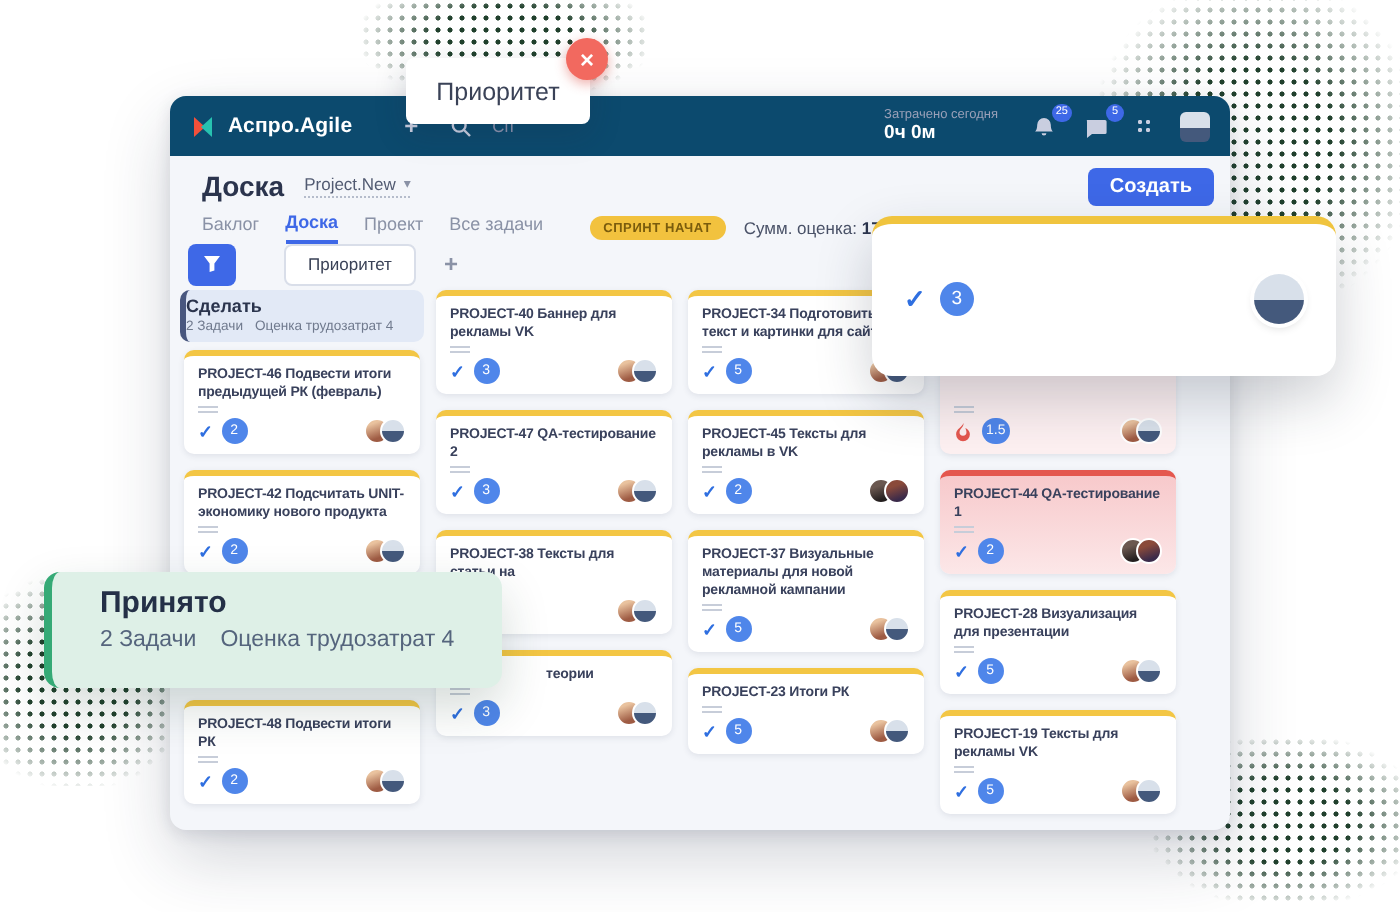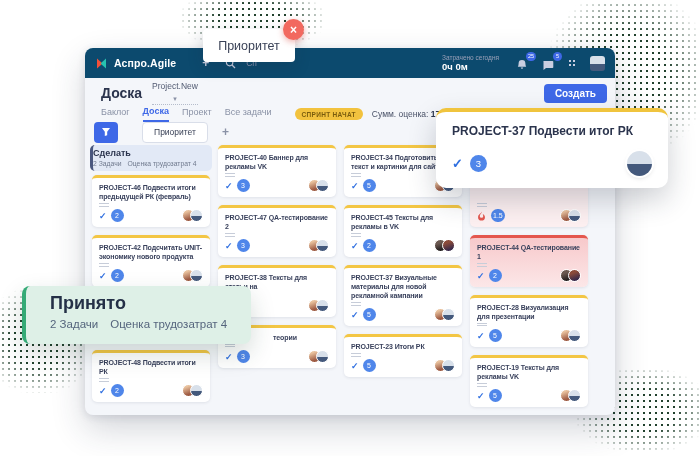--- a/index.html
+++ b/index.html
@@ -57,21 +57,21 @@
     background-size:4px 4px;
   }
   .tb-avatar {
     width:15px; height:15px; border-radius:3px;
     background:linear-gradient(180deg,#d8e0ea 52%,#44597c 52%);
   }
 
   
   .page-head { position:absolute; left:16px; right:8px; top:34px; height:22px; display:flex; align-items:center; }
   .page-title { font-size:14px; font-weight:bold; color:#2b344d; }
-  .proj-select { margin-left:10px; display:flex; align-items:center; gap:4px; border-bottom:1px dotted #b5bccb; padding-bottom:1px; cursor:pointer;flex-direction:column; }
+  .proj-select { margin-left:10px; display:flex; align-items:center; gap:4px; border-bottom:1px dotted #b5bccb; padding-bottom:1px; cursor:pointer; }
   .proj-name { font-size:8.5px; color:#525b72; }
   .chev { font-size:7px; color:#8a92a6; }
   .create-btn {
     margin-left:auto; background:#3e68e7; color:#fff; border:none; border-radius:4px;
     font-size:10px; font-weight:bold; height:19px; padding:0 11px;
     font-family:"Liberation Sans", sans-serif;
   }
 
   
   .tabs-row { position:absolute; left:16px; right:8px; top:58px; height:16px; display:flex; align-items:center; }
@@ -156,21 +156,21 @@
     position:absolute; top:-10px; right:-9px; width:21px; height:21px; border-radius:50%;
     background:#f2695f; color:#fff; font-size:12px; font-weight:bold;
     display:flex; align-items:center; justify-content:center;
     box-shadow:0 2px 6px rgba(220,80,70,.45); border:none;
   }
   .accepted-callout {
     position:absolute; z-index:7; left:22px; top:286px; width:229px; height:58px;
     background:#def0e7; border-left:4px solid #35aa76; border-radius:8px;
     box-shadow:0 10px 24px rgba(30,60,45,.18); padding:7px 12px 0 24px;
   }
-  .ac-title { font-size:18px; font-weight:bold; color:#243047; }
+  .ac-title { font-size:15px; font-weight:bold; color:#243047; }
   .ac-meta { margin-top:4px; font-size:11.5px; color:#55657d; display:flex; gap:12px; }
 
   .card-callout {
     position:absolute; z-index:6; left:436px; top:108px; width:232px; height:80px;
     background:#fff; border-top:4px solid #f0c43e; border-radius:10px;
     box-shadow:0 12px 28px rgba(30,40,60,.22); padding:12px 16px 0;
   }
   .cc-title { font-size:12px; font-weight:600; color:#2b344d; white-space:nowrap; }
   .cc-foot { margin-top:13px; display:flex; align-items:center; }
   .cc-chk { color:#2f6fe0; font-size:13px; font-weight:bold; }
@@ -489,19 +489,18 @@
 
 <div class="accepted-callout">
   <div class="ac-title">Принято</div>
   <div class="ac-meta">
     <span>2 Задачи</span>
     <span>Оценка трудозатрат 4</span>
   </div>
 </div>
 
 <div class="card-callout">
-  <div class="cc-title">PROJECT-37 Подвести итог РК</div>
   <div class="cc-foot">
     <span class="cc-chk">✓</span>
     <span class="cc-badge">3</span>
     <span class="cc-av"></span>
   </div>
 </div>
 
 </body></html>

